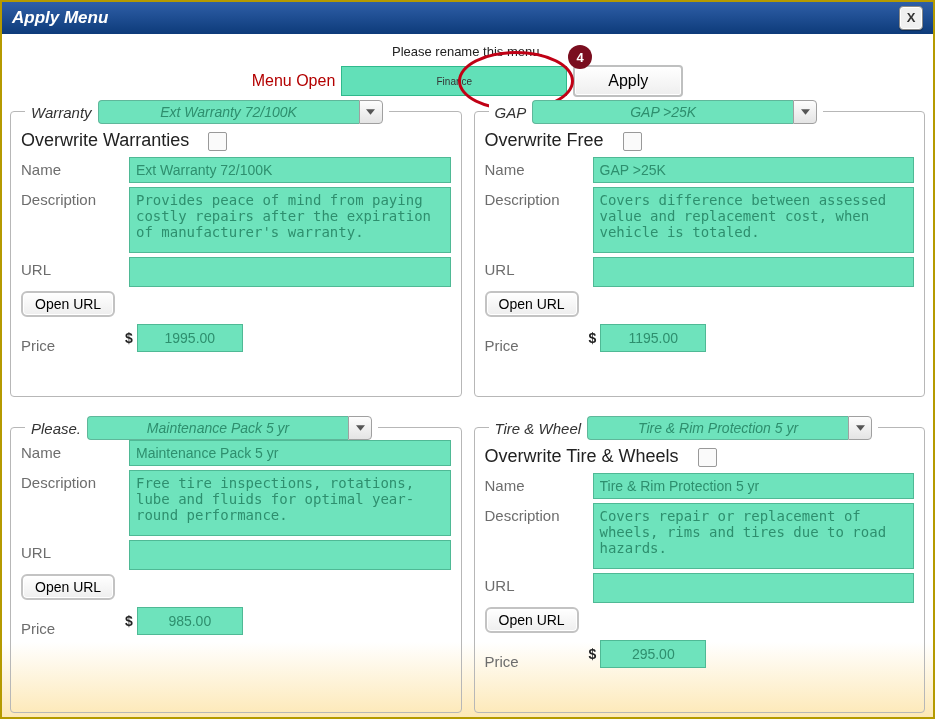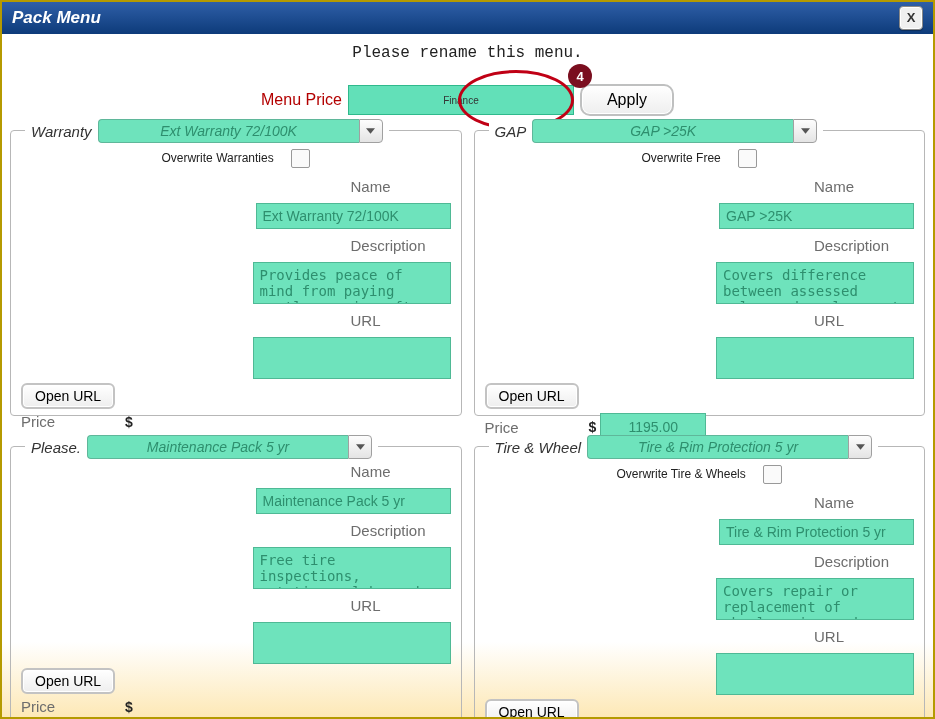--- a/index.html
+++ b/index.html
@@ -19,29 +19,29 @@
   }
   .close-btn{
     width:22px;height:22px;border-radius:4px;background:#f0f0f0;
     border:1px solid #888;color:#333;font-size:13px;font-weight:bold;
     display:flex;align-items:center;justify-content:center;cursor:pointer;
     font-style:normal;
     box-shadow:inset 0 0 0 1px #fff,0 1px 1px rgba(0,0,0,0.3);
   }
   .content{padding:6px 8px;}
   .top-row{text-align:center;margin:4px 0 2px;}
-  .rename-hint{display:block;margin-bottom:22px;font-size:16px;font-family:Liberation Mono, monospace;}
+  .rename-hint{display:block;margin-bottom:6px;font-size:13px;}
   .menu-name-row{display:flex;align-items:center;justify-content:center;gap:6px;position:relative;}
   .menu-name-label{color:#b30000;font-size:16px;}
   .menu-name-input{
     width:220px;height:26px;border:1px solid #2fb98c;background:#62e0b8;
     text-align:center;font-size:10px;color:#333;outline:none;
   }
   .apply-btn{
-    height:32px;width:94px;border:2px solid #bfc0c0;border-radius:10px;
+    height:32px;width:110px;border:2px solid #bfc0c0;border-radius:4px;
     background:linear-gradient(to bottom,#fff,#eee);font-size:16px;cursor:pointer;
     box-shadow:inset 0 0 0 1px #fff;
   }
   .circle-annot{
     position:absolute;border:3px solid #c00015;border-radius:50%;
     width:110px;height:54px;pointer-events:none;
   }
   .badge{
     position:absolute;width:24px;height:24px;border-radius:50%;background:#7a0e1f;
     color:#fff;font-size:13px;display:flex;align-items:center;justify-content:center;
@@ -66,62 +66,62 @@
     width:260px;border:1px solid #5fb79a;background:#6ee3bc;color:#2e8f6e;
     display:flex;align-items:center;justify-content:center;font-size:14px;
     border-right:none;border-top-left-radius:4px;border-bottom-left-radius:4px;
   }
   .dd-btn{
     width:22px;border:1px solid #a0a0a0;background:linear-gradient(to bottom,#fdfdfd,#e4e4e4);
     border-top-right-radius:4px;border-bottom-right-radius:4px;
     display:flex;align-items:center;justify-content:center;cursor:pointer;
   }
   .dd-btn svg{width:9px;height:6px;}
-  .overwrite-row{text-align:center;margin:10px 0 6px;font-size:12px;}
+  .overwrite-row{margin:10px 0 6px;font-size:18px;}
   .chk{
     display:inline-block;width:17px;height:17px;border:1px solid #999;background:#fafafa;
     vertical-align:middle;margin-left:14px;cursor:pointer;border-radius:2px;
   }
-  .field-row{display:flex;align-items:flex-end;margin:4px 0;gap:8px;flex-direction:column;}
+  .field-row{display:flex;align-items:flex-start;margin:4px 0;gap:8px;}
   .field-label{width:100px;color:#6d6d6d;font-size:15px;padding-top:4px;}
   .field-input{
     flex:1;border:1px solid #4fb995;background:#6ee3bc;color:#2e8f6e;
     font-size:14px;padding:4px 6px;box-sizing:border-box;outline:none;resize:none;
   }
   .field-input.short{height:26px;}
   .field-input.tall{height:66px;}
   .field-input.url{height:30px;}
   .openurl-row{margin:4px 0 2px;}
   .small-btn{
     height:26px;padding:0 12px;border:2px solid #c3c3c3;border-radius:6px;
     background:linear-gradient(to bottom,#fff,#eee);font-size:14px;cursor:pointer;
     box-shadow:inset 0 0 0 1px #fff;
   }
   .price-row{display:flex;align-items:center;gap:4px;margin-top:4px;}
-  .price-label{width:100px;color:#6d6d6d;font-size:15px;}
+  .price-label{width:100px;color:#6d6d6d;font-size:15px;margin-top:16px;}
   .dollar{font-weight:bold;}
   .price-input{
     width:100px;height:24px;border:1px solid #4fb995;background:#6ee3bc;color:#2e8f6e;
     text-align:center;font-size:14px;outline:none;
   }
 </style>
 </head>
 <body>
 
 <div class="window">
   <div class="titlebar">
-    <span>Pack Menu</span>
+    <span>Apply Menu</span>
     <span class="close-btn">X</span>
   </div>
 
   <div class="content">
     <div class="top-row">
       <span class="rename-hint">Please rename this menu.</span>
       <div class="menu-name-row">
-        <span class="menu-name-label">Menu Price</span>
+        <span class="menu-name-label">Menu Open</span>
         <input class="menu-name-input" value="Finance" style="">
         <button class="apply-btn">Apply</button>
         <span class="circle-annot" style="left:448px;top:-14px"></span>
         <span class="badge" style="left:558px;top:-20px">4</span>
       </div>
     </div>
 
     <div class="grid">
 
       <div class="panel">
@@ -149,20 +149,21 @@
           <textarea class="field-input tall" style="">Provides peace of mind from paying costly repairs after the expiration of manufacturer's warranty.</textarea>
           </div>
         <div class="field-row">
             <span class="field-label">URL</span>
           <textarea class="field-input url" style=""></textarea>
           </div>
         <div class="openurl-row"><button class="small-btn">Open URL</button></div>
         <div class="price-row">
           <span class="price-label">Price</span>
           <span class="dollar">$</span>
+          <input class="price-input" value="1995.00" style="">
         </div>
       </div>
 
       <div class="panel">
         <div class="legend">
           <span>GAP</span>
           <span class="dd">
             <span class="dd-val">GAP &gt;25K</span>
             <span class="dd-btn">
               <svg viewBox="0 0 10 6">
@@ -216,20 +217,21 @@
           <textarea class="field-input tall" style="">Free tire inspections, rotations, lube and fluids for optimal year-round performance.</textarea>
           </div>
         <div class="field-row">
             <span class="field-label">URL</span>
           <textarea class="field-input url" style=""></textarea>
           </div>
         <div class="openurl-row"><button class="small-btn">Open URL</button></div>
         <div class="price-row">
           <span class="price-label">Price</span>
           <span class="dollar">$</span>
+          <input class="price-input" value="985.00" style="">
         </div>
       </div>
 
       <div class="panel">
         <div class="legend">
           <span>Tire &amp; Wheel</span>
           <span class="dd">
             <span class="dd-val">Tire &amp; Rim Protection 5 yr</span>
             <span class="dd-btn">
               <svg viewBox="0 0 10 6">

